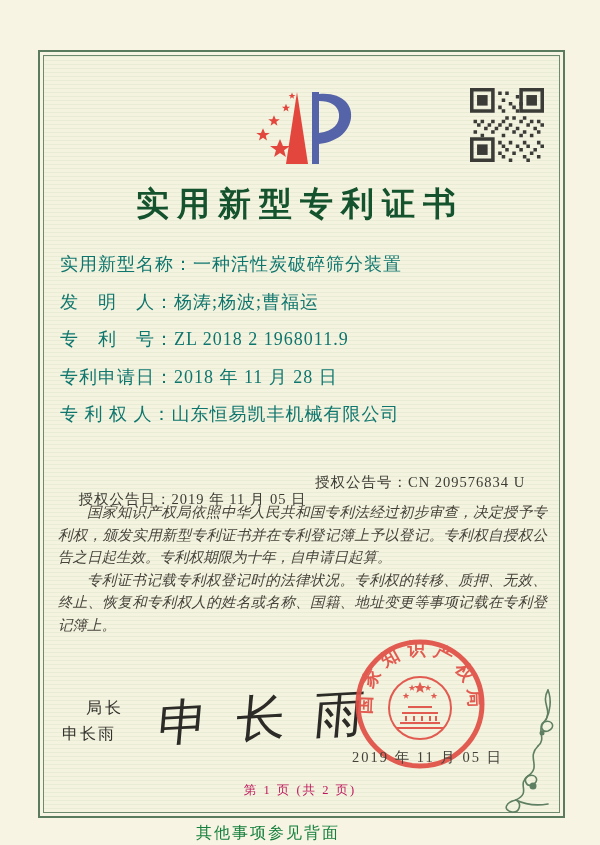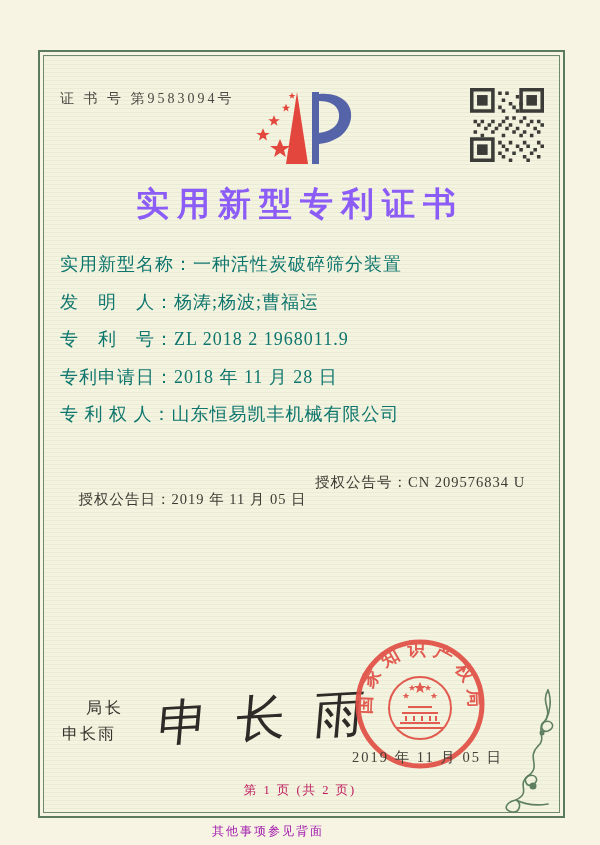--- a/index.html
+++ b/index.html
@@ -23,21 +23,21 @@
       #f4f3df;
   }
   .cert-no {
     position:absolute; left:60px; top:90px; font-size:14px;
     letter-spacing:3px; color:#4a4944; white-space:pre;
   }
   .logo { position:absolute; left:240px; top:86px; width:120px; height:92px; }
   .qr   { position:absolute; left:470px; top:88px; width:74px; height:74px; }
   .title {
     position:absolute; left:0; top:182px; width:600px; text-align:center;
-    font-size:33px; font-weight:600; letter-spacing:8px; color:#8b5cf6;
+    font-size:33px; font-weight:600; letter-spacing:8px; color:#14532d;
   }
   .fields { position:absolute; left:60px; top:252px; width:490px; }
   .field-row {
     font-size:18px; color:#0f766e; white-space:pre; height:37.5px;
     letter-spacing:1px;
   }
   .grant-row {
     position:absolute; left:60px; top:473px; width:490px; font-size:14.5px;
     color:#3b3a33; letter-spacing:1px; white-space:pre;
   }
@@ -59,34 +59,33 @@
   .seal-date {
     position:absolute; left:352px; top:748px; font-size:14.5px;
     letter-spacing:2px; color:#44413a; white-space:pre; z-index:3;
   }
   .page-no {
     position:absolute; left:0; top:782px; width:600px; text-align:center;
     font-size:12.5px; letter-spacing:2px; color:#be185d;
   }
   .back-note {
     position:absolute; left:0; top:823px; width:536px; text-align:center;
-    font-size:12px; letter-spacing:2px; color:#a21caf;
+    font-size:16px; letter-spacing:2px; color:#15803d;
   }
   .corner-ornament { position:absolute; left:486px; top:686px; width:76px; height:130px; }
 </style>
 </head>
 <body>
 
 <div class="page">
 
   <div class="frame">
     <div class="frame-inner"></div>
   </div>
 
-  <div class="cert-no">证 书 号 第9583094号</div>
 
   <svg class="logo" viewBox="0 0 120 92">
     <defs>
       <path id="star" d="M0,-10 L2.94,-3.09 L10,-3.09 L4.05,1.18 L5.88,8.09 L0,4 L-5.88,8.09 L-4.05,1.18 L-10,-3.09 L-2.94,-3.09 Z"></path>
     </defs>
     <path d="M57,6 L68,78 L46,78 Z" fill="#e2463d"></path>
     <path d="M72,6 L79,6 L79,78 L72,78 Z" fill="#5563a8"></path>
     <path d="M79,8 C102,6 113,19 111,32 C109,47 96,56 79,58 L79,47 C94,45 100,37 99,28 C98,19 90,15 79,15 Z" fill="#5563a8"></path>
     <use href="#star" transform="translate(40,63) scale(1.0)" fill="#e2463d"></use>
     <use href="#star" transform="translate(23,49) scale(0.68)" fill="#e2463d"></use>
@@ -124,20 +123,24 @@
     <div class="field-row"><span>专　利　号：</span><span>ZL 2018 2 1968011.9</span></div>
     <div class="field-row"><span>专利申请日：</span><span>2018 年 11 月 28 日</span></div>
     <div class="field-row"><span>专 利 权 人：</span><span>山东恒易凯丰机械有限公司</span></div>
   </div>
 
   <div class="grant-row">
     <span>授权公告日：</span><span>2019 年 11 月 05 日</span>
     <span class="grant-no"><span>授权公告号：</span><span>CN 209576834 U</span></span>
   </div>
 
+  <div class="body-text">
+    <p>国家知识产权局依照中华人民共和国专利法经过初步审查，决定授予专利权，颁发实用新型专利证书并在专利登记簿上予以登记。专利权自授权公告之日起生效。专利权期限为十年，自申请日起算。</p>
+    <p>专利证书记载专利权登记时的法律状况。专利权的转移、质押、无效、终止、恢复和专利权人的姓名或名称、国籍、地址变更等事项记载在专利登记簿上。</p>
+  </div>
 
   <div class="sig-title">局长</div>
   <div class="sig-name">申长雨</div>
   <div class="signature">申长雨</div>
 
   <svg class="seal" viewBox="0 0 140 140">
     <defs>
       <path id="sealArc" d="M30,98 A49,49 0 1 1 110,98" fill="none"></path>
     </defs>
     <circle cx="70" cy="70" r="62" fill="none" stroke="#e14f46" stroke-width="5"></circle>

